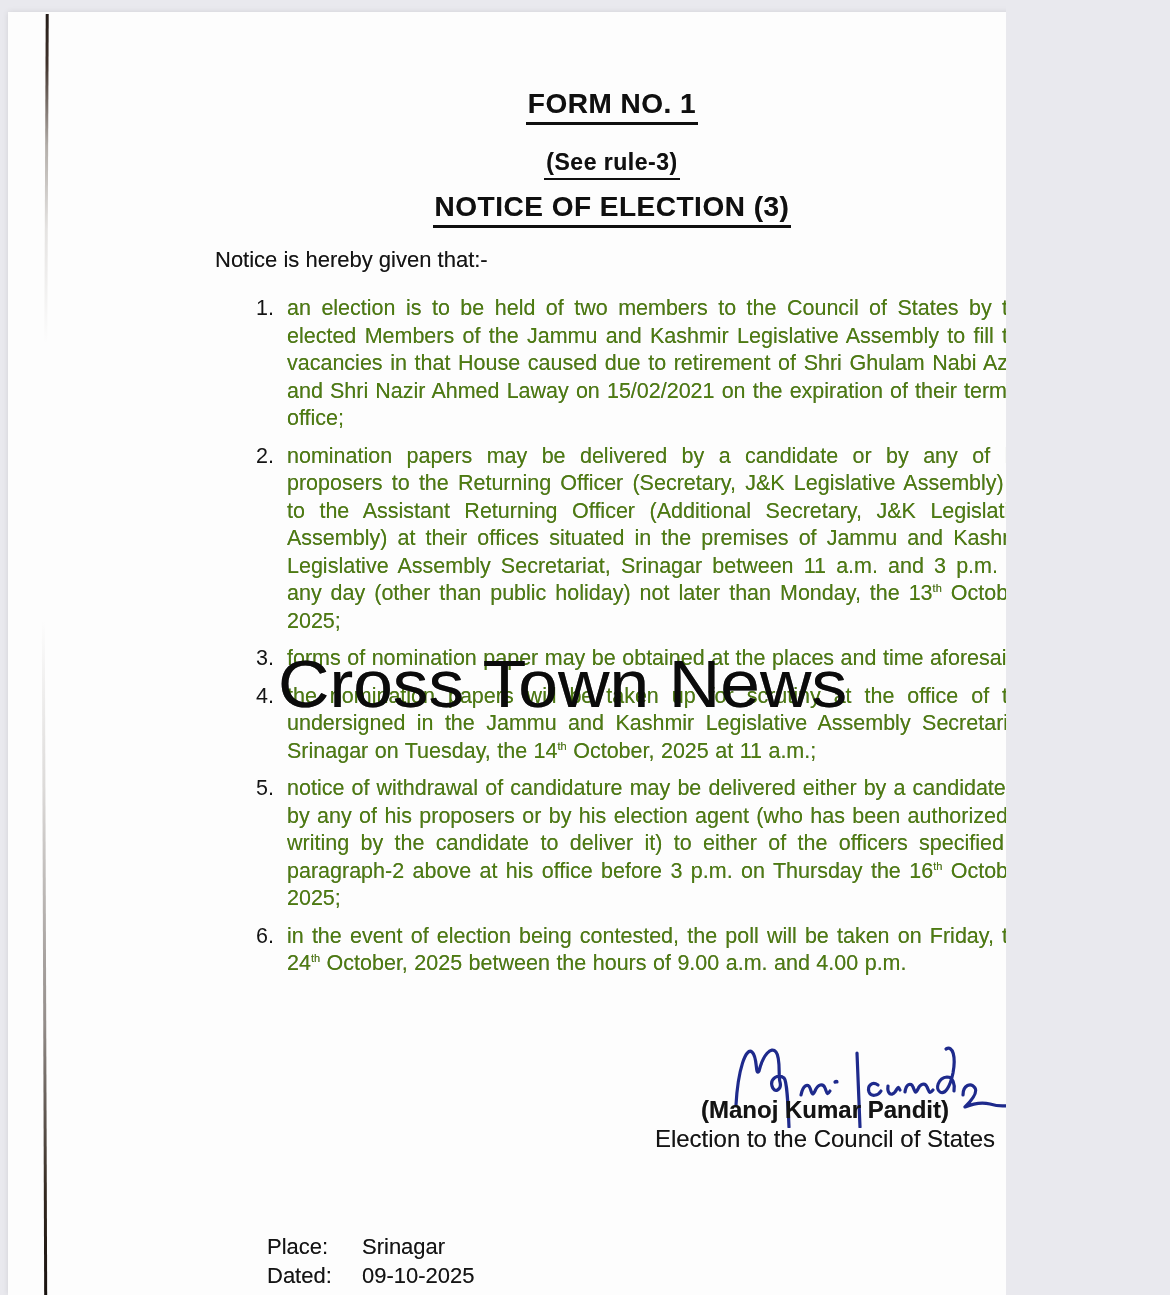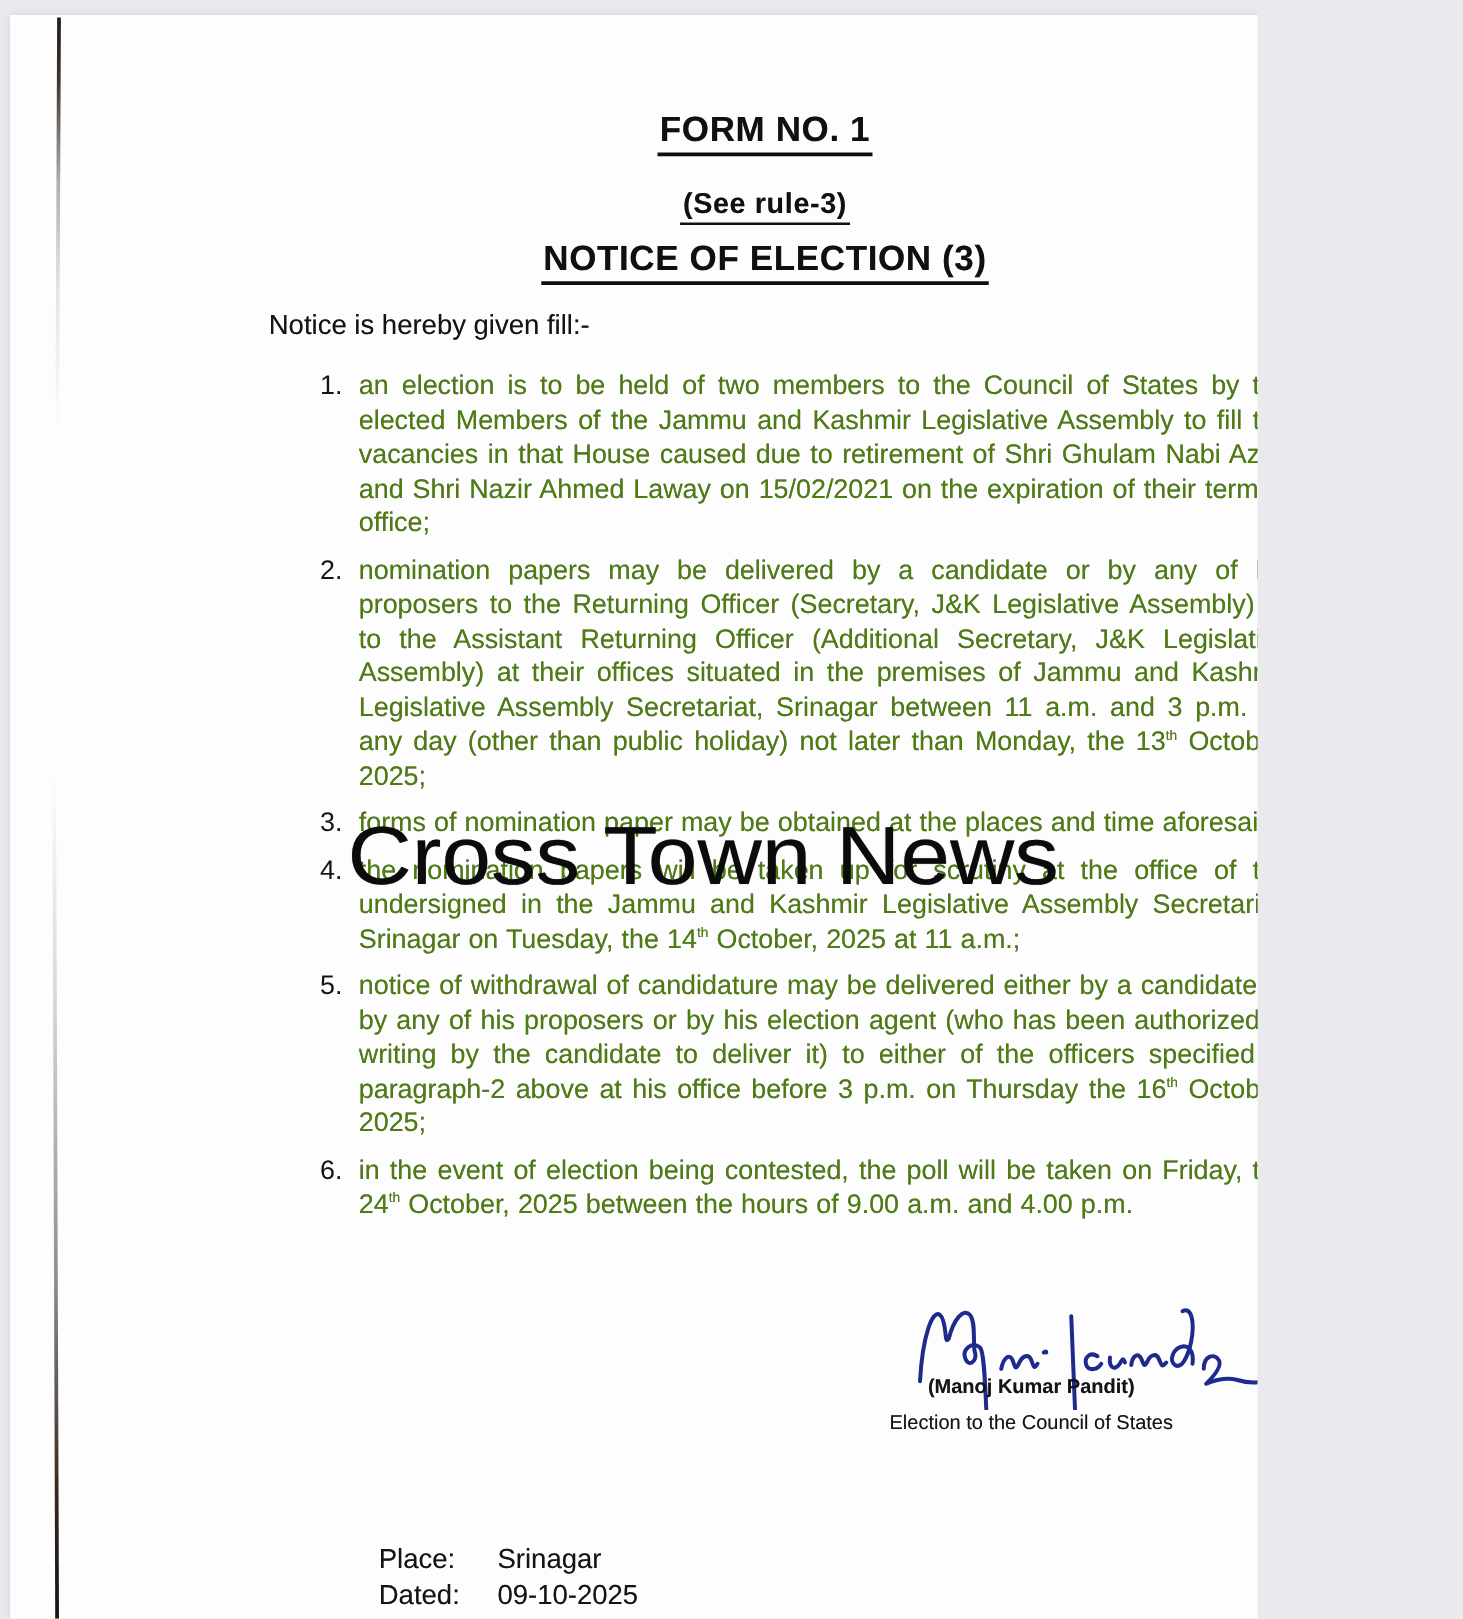--- a/index.html
+++ b/index.html
@@ -51,24 +51,24 @@
   }
   .para-text sup{font-size:11px;line-height:0;vertical-align:super;}
   .watermark{
     position:absolute;left:278px;top:651px;
     font-size:66px;line-height:1;white-space:nowrap;font-weight:400;
     transform:scaleX(1.08);transform-origin:left center;
     letter-spacing:0px;color:#0b0b0b;
   }
   .signature-svg{position:absolute;left:700px;top:1033px;width:330px;height:95px;}
   .sig-block{position:absolute;left:615px;top:1096px;width:420px;text-align:center;}
-  .sig-block div{font-size:16px;line-height:28.5px;color:#141414;white-space:nowrap;}
+  .sig-block div{font-size:24px;line-height:28.5px;color:#141414;white-space:nowrap;}
   .sig-name{font-weight:bold;}
   .sig-role3{font-style:italic;}
-  .place-dated{position:absolute;left:267px;top:1232px;font-size:22px;line-height:29px;color:#141414;margin-left:36px;}
+  .place-dated{position:absolute;left:267px;top:1232px;font-size:22px;line-height:29px;color:#141414;}
   .pd-row{display:flex;}
   .pd-label{display:inline-block;width:95px;}
   
   .paper, .hline, .intro, .para-text, .sig-block, .place-dated{
     text-shadow:0 0 0.4px rgba(0,0,0,0.45);
   }
   .watermark{text-shadow:0 0 0.6px rgba(0,0,0,0.6);}
 </style>
 </head>
 <body>
@@ -82,21 +82,21 @@
   <div class="hline form-title">
     <span>FORM NO. 1</span>
   </div>
   <div class="hline rule-ref">
     <span>(See rule-3)</span>
   </div>
   <div class="hline notice-title">
     <span>NOTICE OF ELECTION (3)</span>
   </div>
 
-  <div class="intro">Notice is hereby given fill:-</div>
+  <div class="intro">Notice is hereby given that:-</div>
 
   <div class="paragraphs" id="paragraphs">
       <div class="para">
         <span class="para-num">1.</span>
         <div class="para-text">an election is to be held of two members to the Council of States by the elected Members of the Jammu and Kashmir Legislative Assembly to fill the vacancies in that House caused due to retirement of Shri Ghulam Nabi Azad and Shri Nazir Ahmed Laway on 15/02/2021 on the expiration of their term of office;</div>
       </div>
       <div class="para">
         <span class="para-num">2.</span>
         <div class="para-text">nomination papers may be delivered by a candidate or by any of his proposers to the Returning Officer (Secretary, J&amp;K Legislative Assembly) or to the Assistant Returning Officer (Additional Secretary, J&amp;K Legislative Assembly) at their offices situated in the premises of Jammu and Kashmir Legislative Assembly Secretariat, Srinagar between 11 a.m. and 3 p.m. on any day (other than public holiday) not later than Monday, the 13<sup>th</sup> October, 2025;</div>
       </div>

